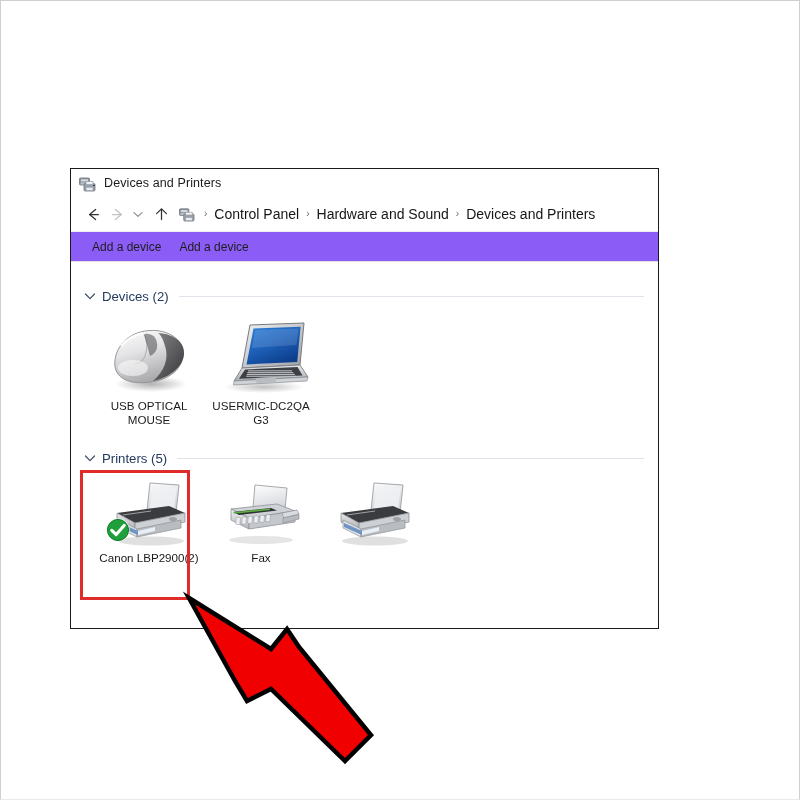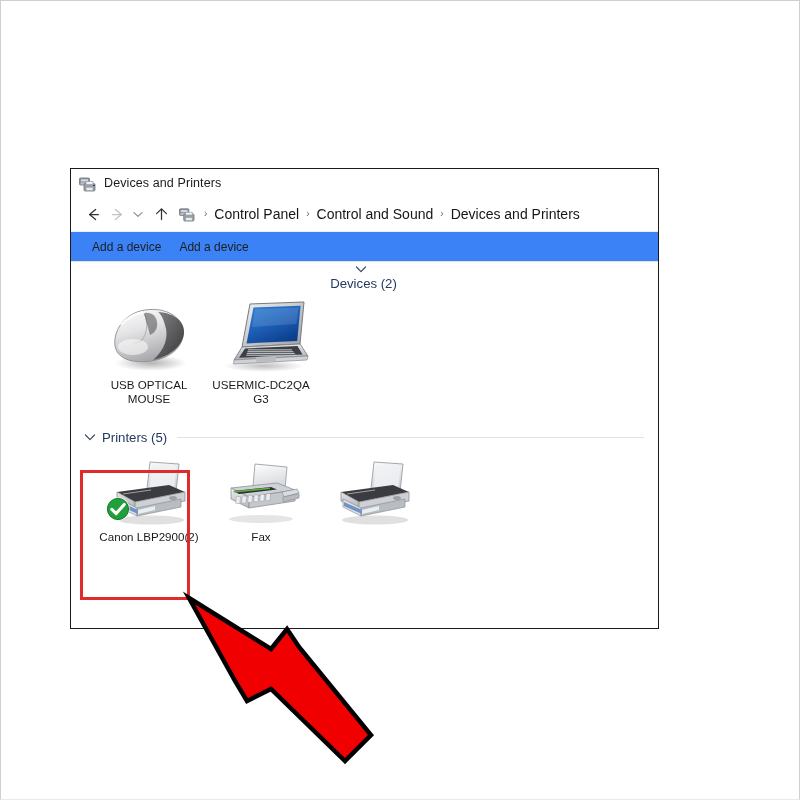--- a/index.html
+++ b/index.html
@@ -109,21 +109,21 @@
     white-space: nowrap;
   }
 
   
   .cmdbar {
     height: 31px;
     display: flex;
     align-items: center;
     border-top: 1px solid #ededed;
     border-bottom: 1px solid #e2e2e2;
-    background: #3b82f6;
+    background: #8b5cf6;
     box-sizing: border-box;
     padding-left: 12px;
   }
   .cmd-item {
     font-size: 12px;
     color: #1d1d1d;
     padding: 4px 9px;
     white-space: nowrap;
   }
 
@@ -269,34 +269,34 @@
         <rect x="0.5" y="3" width="10" height="7" rx="1" fill="#8a9099" stroke="#6d747d" stroke-width="0.8"></rect>
         <rect x="2" y="4.3" width="7" height="2.2" fill="#d7dbe0"></rect>
         <rect x="1.6" y="7.4" width="7.8" height="2.2" fill="#b9bfc6"></rect>
         <rect x="5" y="8.5" width="11" height="7.5" rx="1.2" fill="#9aa1aa" stroke="#6d747d" stroke-width="0.8"></rect>
         <rect x="7" y="6.6" width="7" height="3" fill="#eef1f4" stroke="#8d949c" stroke-width="0.6"></rect>
         <rect x="7" y="12.2" width="7" height="3.4" fill="#e9edf1" stroke="#8d949c" stroke-width="0.6"></rect>
       </svg>
       <span class="crumb-sep">›</span>
       <span class="crumb-text">Control Panel</span>
       <span class="crumb-sep">›</span>
-      <span class="crumb-text">Control and Sound</span>
+      <span class="crumb-text">Hardware and Sound</span>
       <span class="crumb-sep">›</span>
       <span class="crumb-text">Devices and Printers</span>
     </div>
   </div>
 
   <div class="cmdbar">
     <div class="cmd-item">Add a device</div>
     <div class="cmd-item">Add a device</div>
   </div>
 
   <div class="content">
 
-    <div class="section-header" style="margin-top:0;flex-direction:column;">
+    <div class="section-header" style="margin-top:21px;">
       <svg class="section-chev" viewBox="0 0 14 14">
         <path d="M2.5 5 L7 9.6 L11.5 5" fill="none" stroke="#3e4b63" stroke-width="1.2" stroke-linecap="round" stroke-linejoin="round"></path>
       </svg>
       <span class="section-title">Devices (2)</span>
       <span class="section-rule"></span>
     </div>
 
     <div class="items-row devices-row">
 
       <div class="item">

